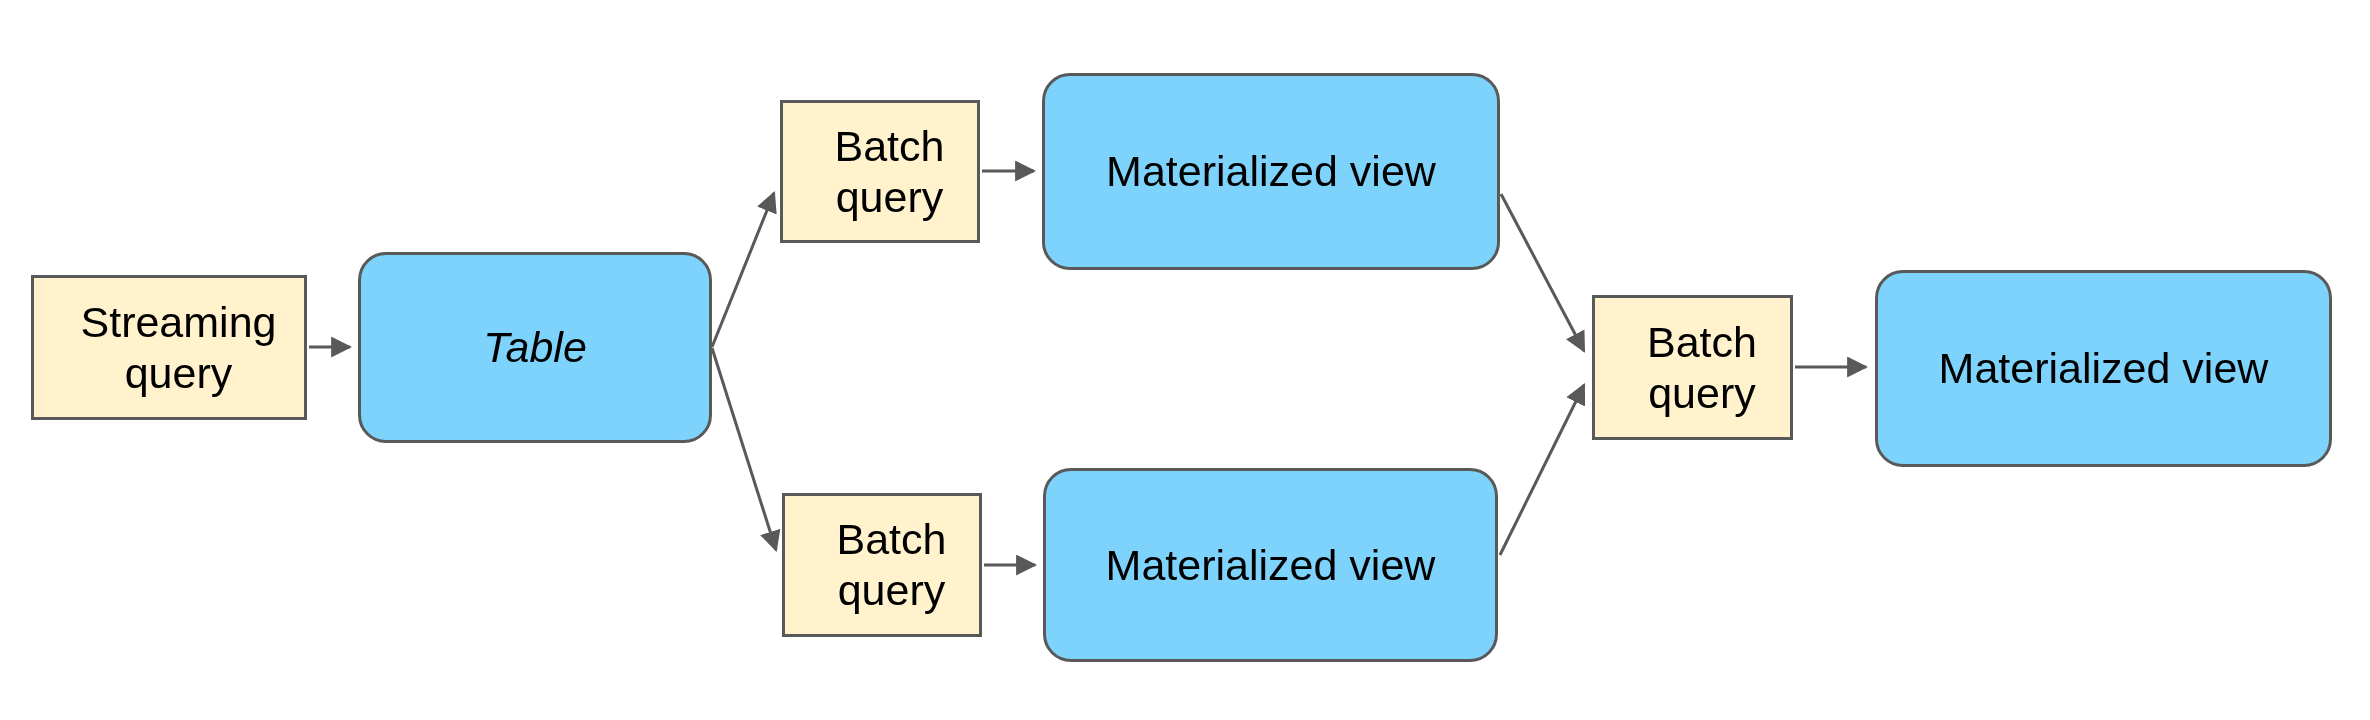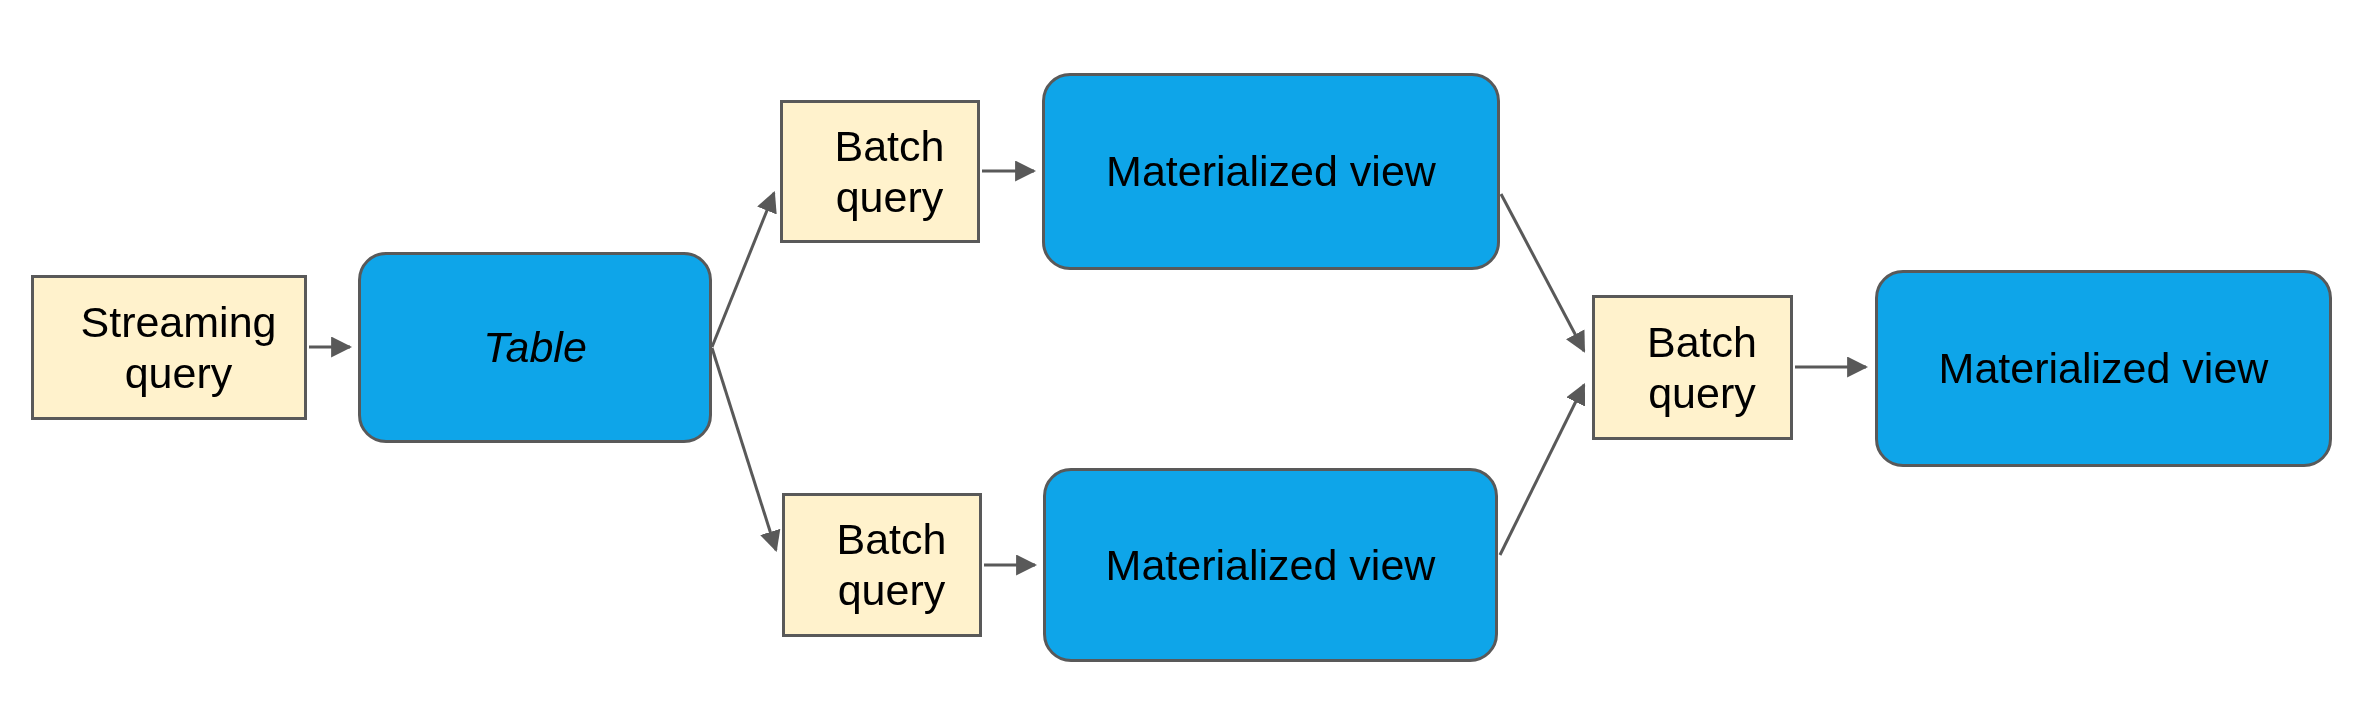--- a/index.html
+++ b/index.html
@@ -32,21 +32,21 @@
     border: 3px solid #595959;
     color: #000000;
     font-size: 43px;
     line-height: 1.18;
   }
   .node-query {
     background: #FFF2CC;
     padding-left: 19px;
   }
   .node-storage {
-    background: #0ea5e9;
+    background: #7dd3fc;
     border-radius: 28px;
   }
   .node-label {
     padding: 0 14px;
   }
 </style>
 </head>
 <body>
 
 <div class="canvas">

